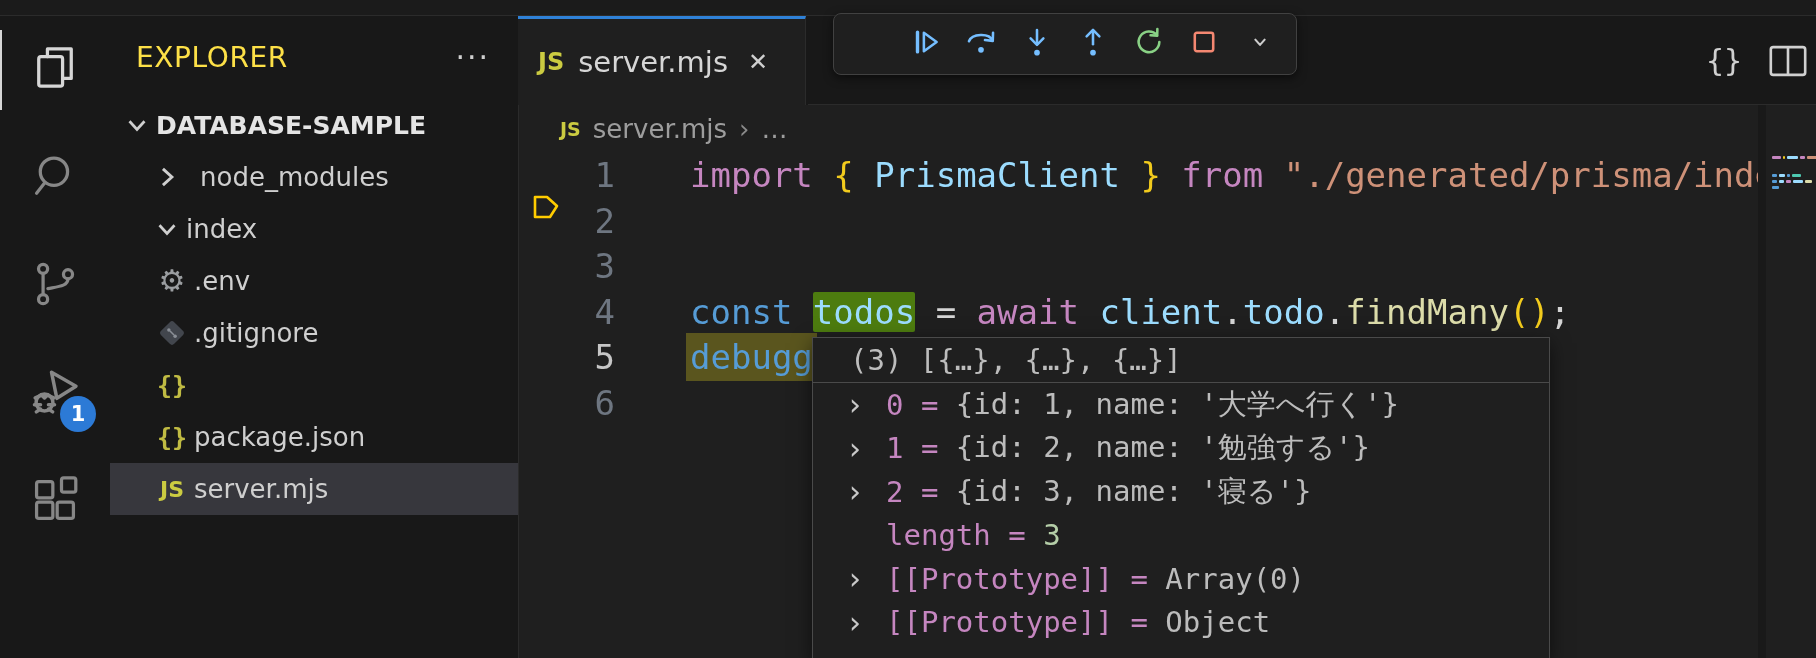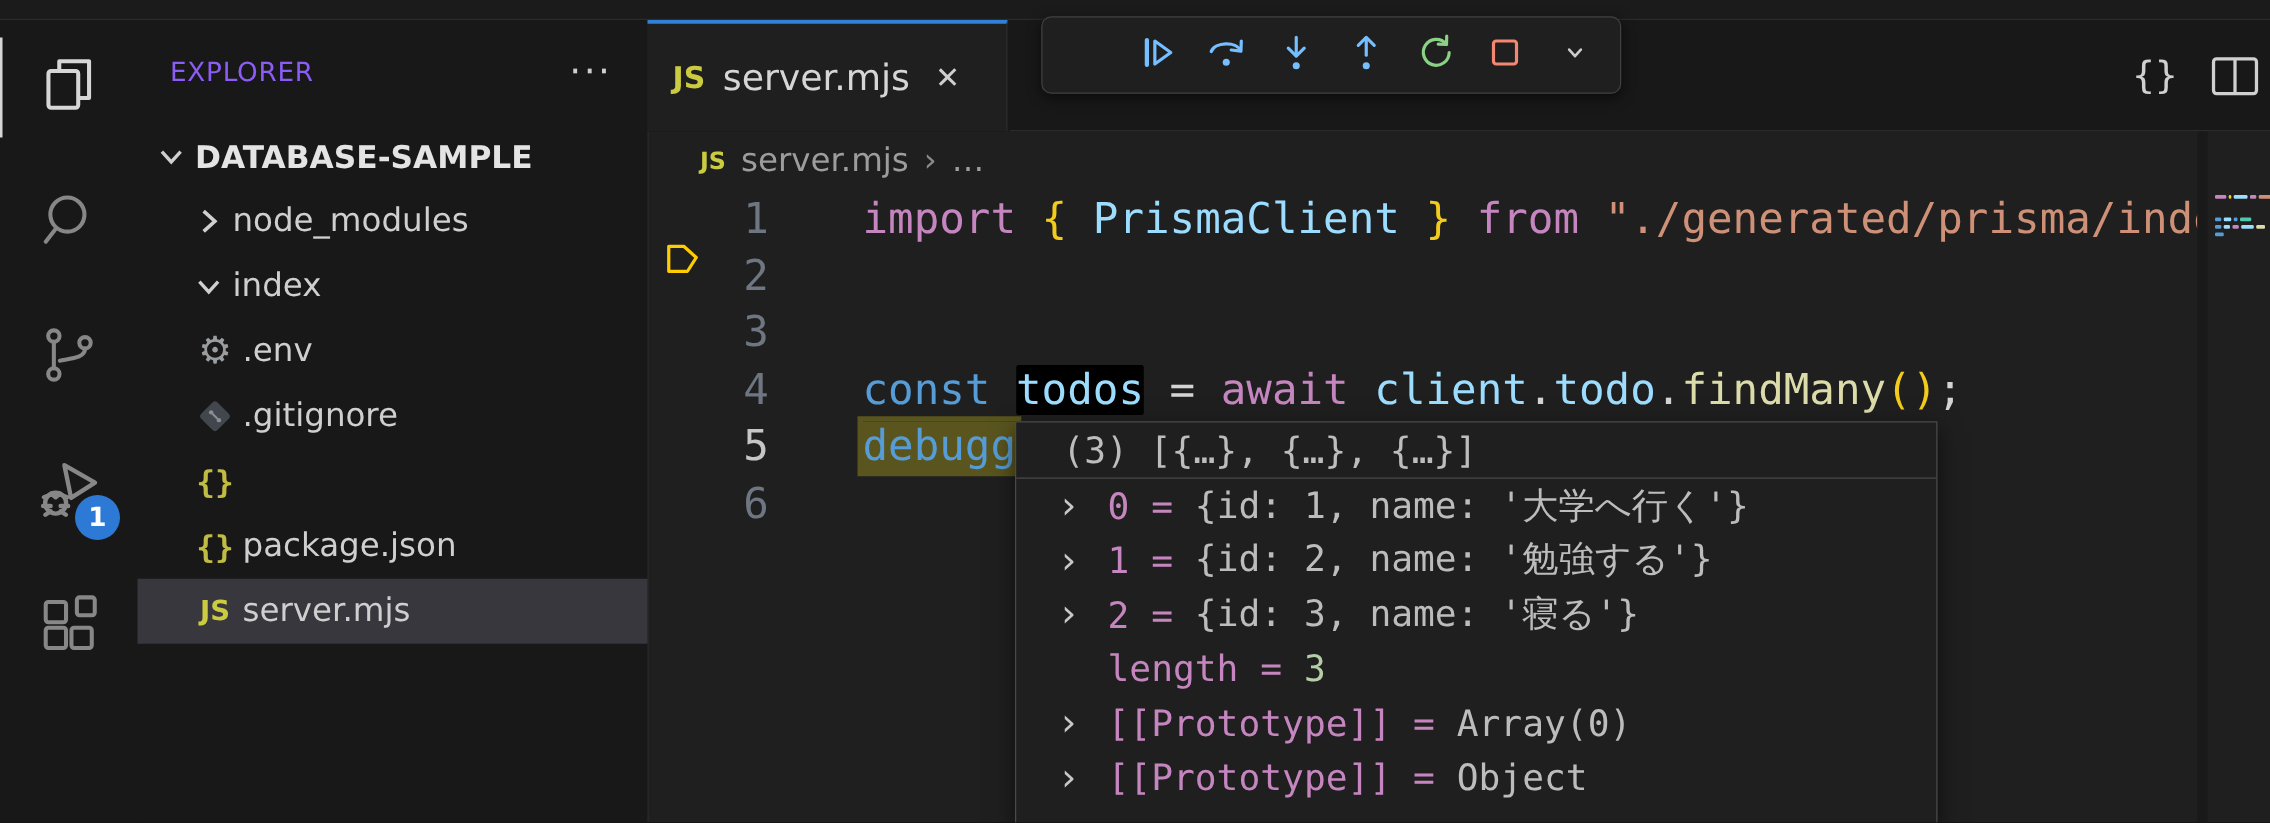--- a/index.html
+++ b/index.html
@@ -15,21 +15,21 @@
   .ab-item{position:relative;width:110px;height:108px;display:flex;align-items:center;justify-content:center;cursor:pointer;}
   .ab-item svg{stroke:#878787;fill:none;stroke-width:1.5;stroke-linecap:round;stroke-linejoin:round;}
   .ab-item.active svg{stroke:#d6d6d6;}
   .ab-item.active::before{content:"";position:absolute;left:0;top:14px;bottom:14px;width:2px;background:#d6d6d6;}
   .ab-badge{position:absolute;right:14px;bottom:16px;width:36px;height:36px;border-radius:50%;
             background:#2c7ad6;color:#fff;font-size:21px;font-weight:bold;display:flex;align-items:center;justify-content:center;}
 
   
   .sidebar{position:absolute;left:110px;top:16px;width:408px;height:642px;background:#181818;border-right:1px solid #2b2b2b;}
   .side-header{height:83px;display:flex;align-items:center;justify-content:space-between;padding:0 28px 0 26px;}
-  .side-title{font-size:21px;letter-spacing:.6px;color:#8b5cf6;}
+  .side-title{font-size:28px;letter-spacing:.6px;color:#fde047;}
   .side-more{font-size:30px;color:#cfcfcf;letter-spacing:2px;cursor:pointer;line-height:10px;}
   .tree-row{height:52px;display:flex;align-items:center;font-size:26px;color:#cfcfcf;cursor:pointer;white-space:nowrap;}
   .tree-row.selected{background:#37373d;}
   .tree-row.root{font-weight:bold;font-size:25px;color:#e4e4e4;}
   .tw-chev{width:30px;display:flex;justify-content:center;margin-right:4px;flex:none;}
   .tw-chev svg{stroke:#cfcfcf;fill:none;stroke-width:1.8;}
   .tw-icon{width:40px;display:flex;justify-content:center;align-items:center;margin-right:2px;flex:none;}
   .glyph-json{color:#c0bb43;font-weight:bold;font-family:"DejaVu Sans Mono",monospace;font-size:25px;}
   .glyph-js{color:#cbcb41;font-weight:bold;font-size:22px;}
   .glyph-gear{color:#9a9da0;font-size:30px;line-height:1;}
@@ -54,21 +54,21 @@
 
   
   .codearea{position:absolute;left:518px;top:0;width:1240px;height:658px;overflow:hidden;}
   .code-line{position:absolute;left:0;width:1240px;height:46px;display:flex;align-items:center;
              font-family:"DejaVu Sans Mono",monospace;font-size:34px;white-space:pre;}
   .ln{width:97px;text-align:right;color:#6e7681;flex:none;}
   .ln.cur{color:#c6c6c6;}
   .code-text{margin-left:75px;}
   .tk-kw{color:#c586c0;} .tk-kw2{color:#569cd6;} .tk-var{color:#9cdcfe;} .tk-type{color:#4ec9b0;}
   .tk-fn{color:#dcdcaa;} .tk-str{color:#ce9178;} .tk-gold{color:#f2cb1d;} .tk-pl{color:#d4d4d4;}
-  .tk-hl{background:#000000;border-radius:2px;}
+  .tk-hl{background:#4d7c0f;border-radius:2px;}
   .tk-dbg{background:#5a551e;box-shadow:0 0 0 4px #5a551e;}
   .dbg-arrow{position:absolute;left:12px;top:192px;}
   .dbg-arrow svg{stroke:#fc0;fill:none;stroke-width:2.6;stroke-linejoin:round;}
 
   
   .minimap{position:absolute;left:1758px;top:16px;width:58px;height:642px;background:#1f1f1f;border-left:8px solid #191919;}
   .mm-row{position:absolute;left:6px;height:3px;display:flex;gap:2px;}
   .mm-seg{height:3px;border-radius:1px;}
 
   
@@ -143,21 +143,21 @@
     </div>
     <div id="tree">
         <div class="tree-row root" style="padding-left: 12px;">
           <span class="tw-chev">
             <svg width="24" height="24" viewBox="0 0 16 12">
               <polyline points="3,3.5 8,9 13,3.5"></polyline>
             </svg>
           </span>
           <span>DATABASE-SAMPLE</span>
         </div>
-        <div class="tree-row" style="padding-left: 42px;">
+        <div class="tree-row" style="padding-left: 42px; gap: 14px;">
           <span class="tw-chev">
             <svg width="22" height="26" viewBox="0 0 12 16">
               <polyline points="3.5,3 9,8 3.5,13"></polyline>
             </svg>
           </span>
           <span>node_modules</span>
         </div>
         <div class="tree-row" style="padding-left: 42px;">
           <span class="tw-chev">
             <svg width="24" height="24" viewBox="0 0 16 12">

